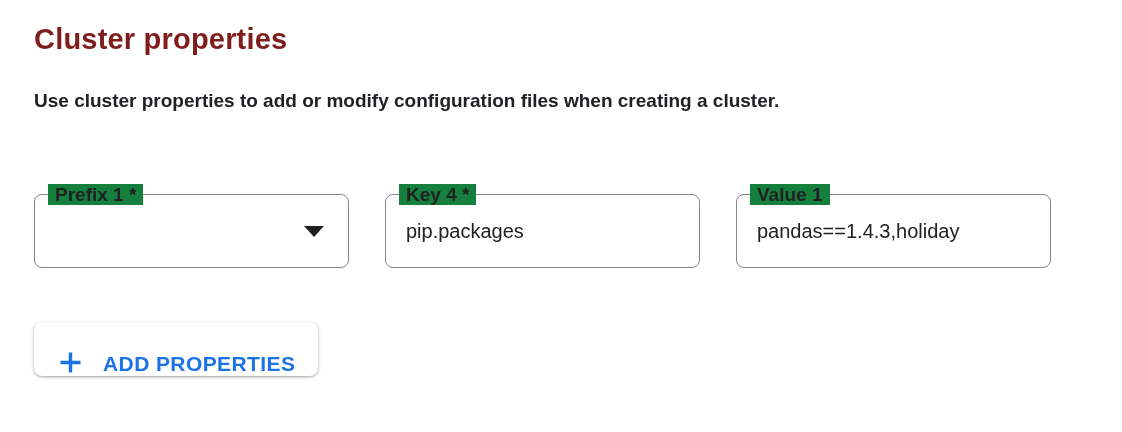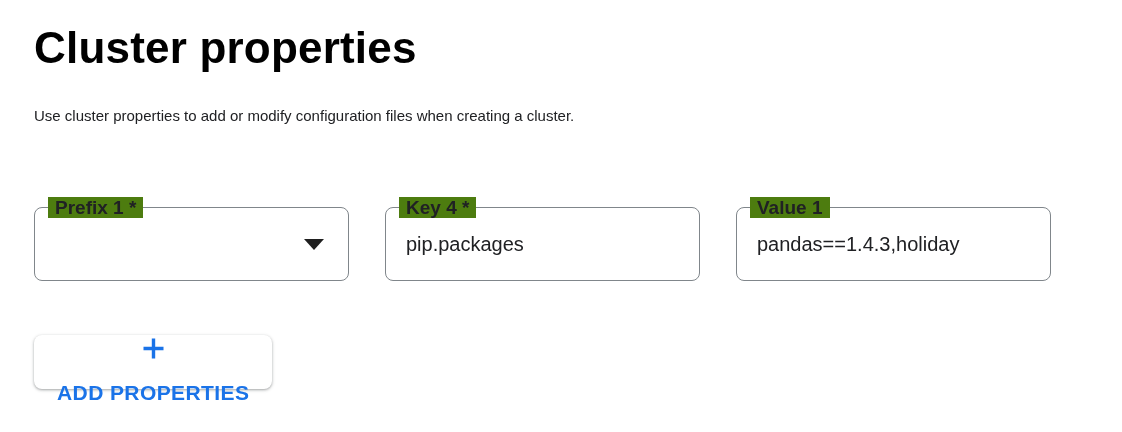--- a/index.html
+++ b/index.html
@@ -8,31 +8,32 @@
     width: 1122px; height: 432px;
     background: #ffffff;
     font-family: "Liberation Sans", sans-serif;
     color: #202124;
     overflow: hidden;
   }
   .wrap { padding-left: 34px; padding-top: 22px; }
 
   .page-title {
     margin: 0;
-    font-size: 44px;
+    font-size: 29px;
     font-weight: 700;
     letter-spacing: 0.2px;
-    color: #000000;
+    color: #7f1d1d;
     line-height: 1.2;
   }
   .page-desc {
     margin: 31px 0 0 0;
-    font-size: 15px;
+    font-size: 19px;
     line-height: 1.35;
     color: #202124;
+    font-weight: bold;
   }
 
   .prop-row {
     display: flex;
     gap: 36px;
     margin-top: 81px;
   }
   .field {
     position: relative;
     width: 315px;
@@ -40,21 +41,21 @@
     border: 1.5px solid #80868b;
     border-radius: 8px;
     background: #fff;
     display: flex;
     align-items: center;
   }
   .flabel {
     position: absolute;
     top: -11px;
     left: 13px;
-    background: #4d7c0f;
+    background: #15803d;
     padding: 0 7px;
     font-size: 19px;
     font-weight: 700;
     line-height: 21px;
     color: #202124;
     white-space: nowrap;
   }
   .fvalue {
     font-size: 22px;
     color: #202124;
@@ -78,36 +79,35 @@
     right: 24px;
     top: calc(50% - 5px);
     width: 0; height: 0;
     border-left: 10px solid transparent;
     border-right: 10px solid transparent;
     border-top: 11px solid #1f1f1f;
   }
 
   .add-btn {
     display: inline-flex;
-    align-items: center;
+    align-items: flex-end;
     gap: 19px;
     margin: 54px 8px 0 0;
     height: 54px;
     padding: 0 23px;
     background: #ffffff;
     border: none;
     border-radius: 8px;
     box-shadow: 0 1px 2px 0 rgba(60,64,67,0.30), 0 1px 3px 1px rgba(60,64,67,0.15);
     color: #1a73e8;
     font-family: "Liberation Sans", sans-serif;
     font-size: 21px;
     font-weight: 700;
     letter-spacing: 0.4px;
     cursor: pointer;
-    flex-direction: column;
   }
   .add-btn .plus { display: inline-flex; }
 </style>
 </head>
 <body>
 
 <div class="wrap">
 
   <h1 class="page-title">Cluster properties</h1>
 

